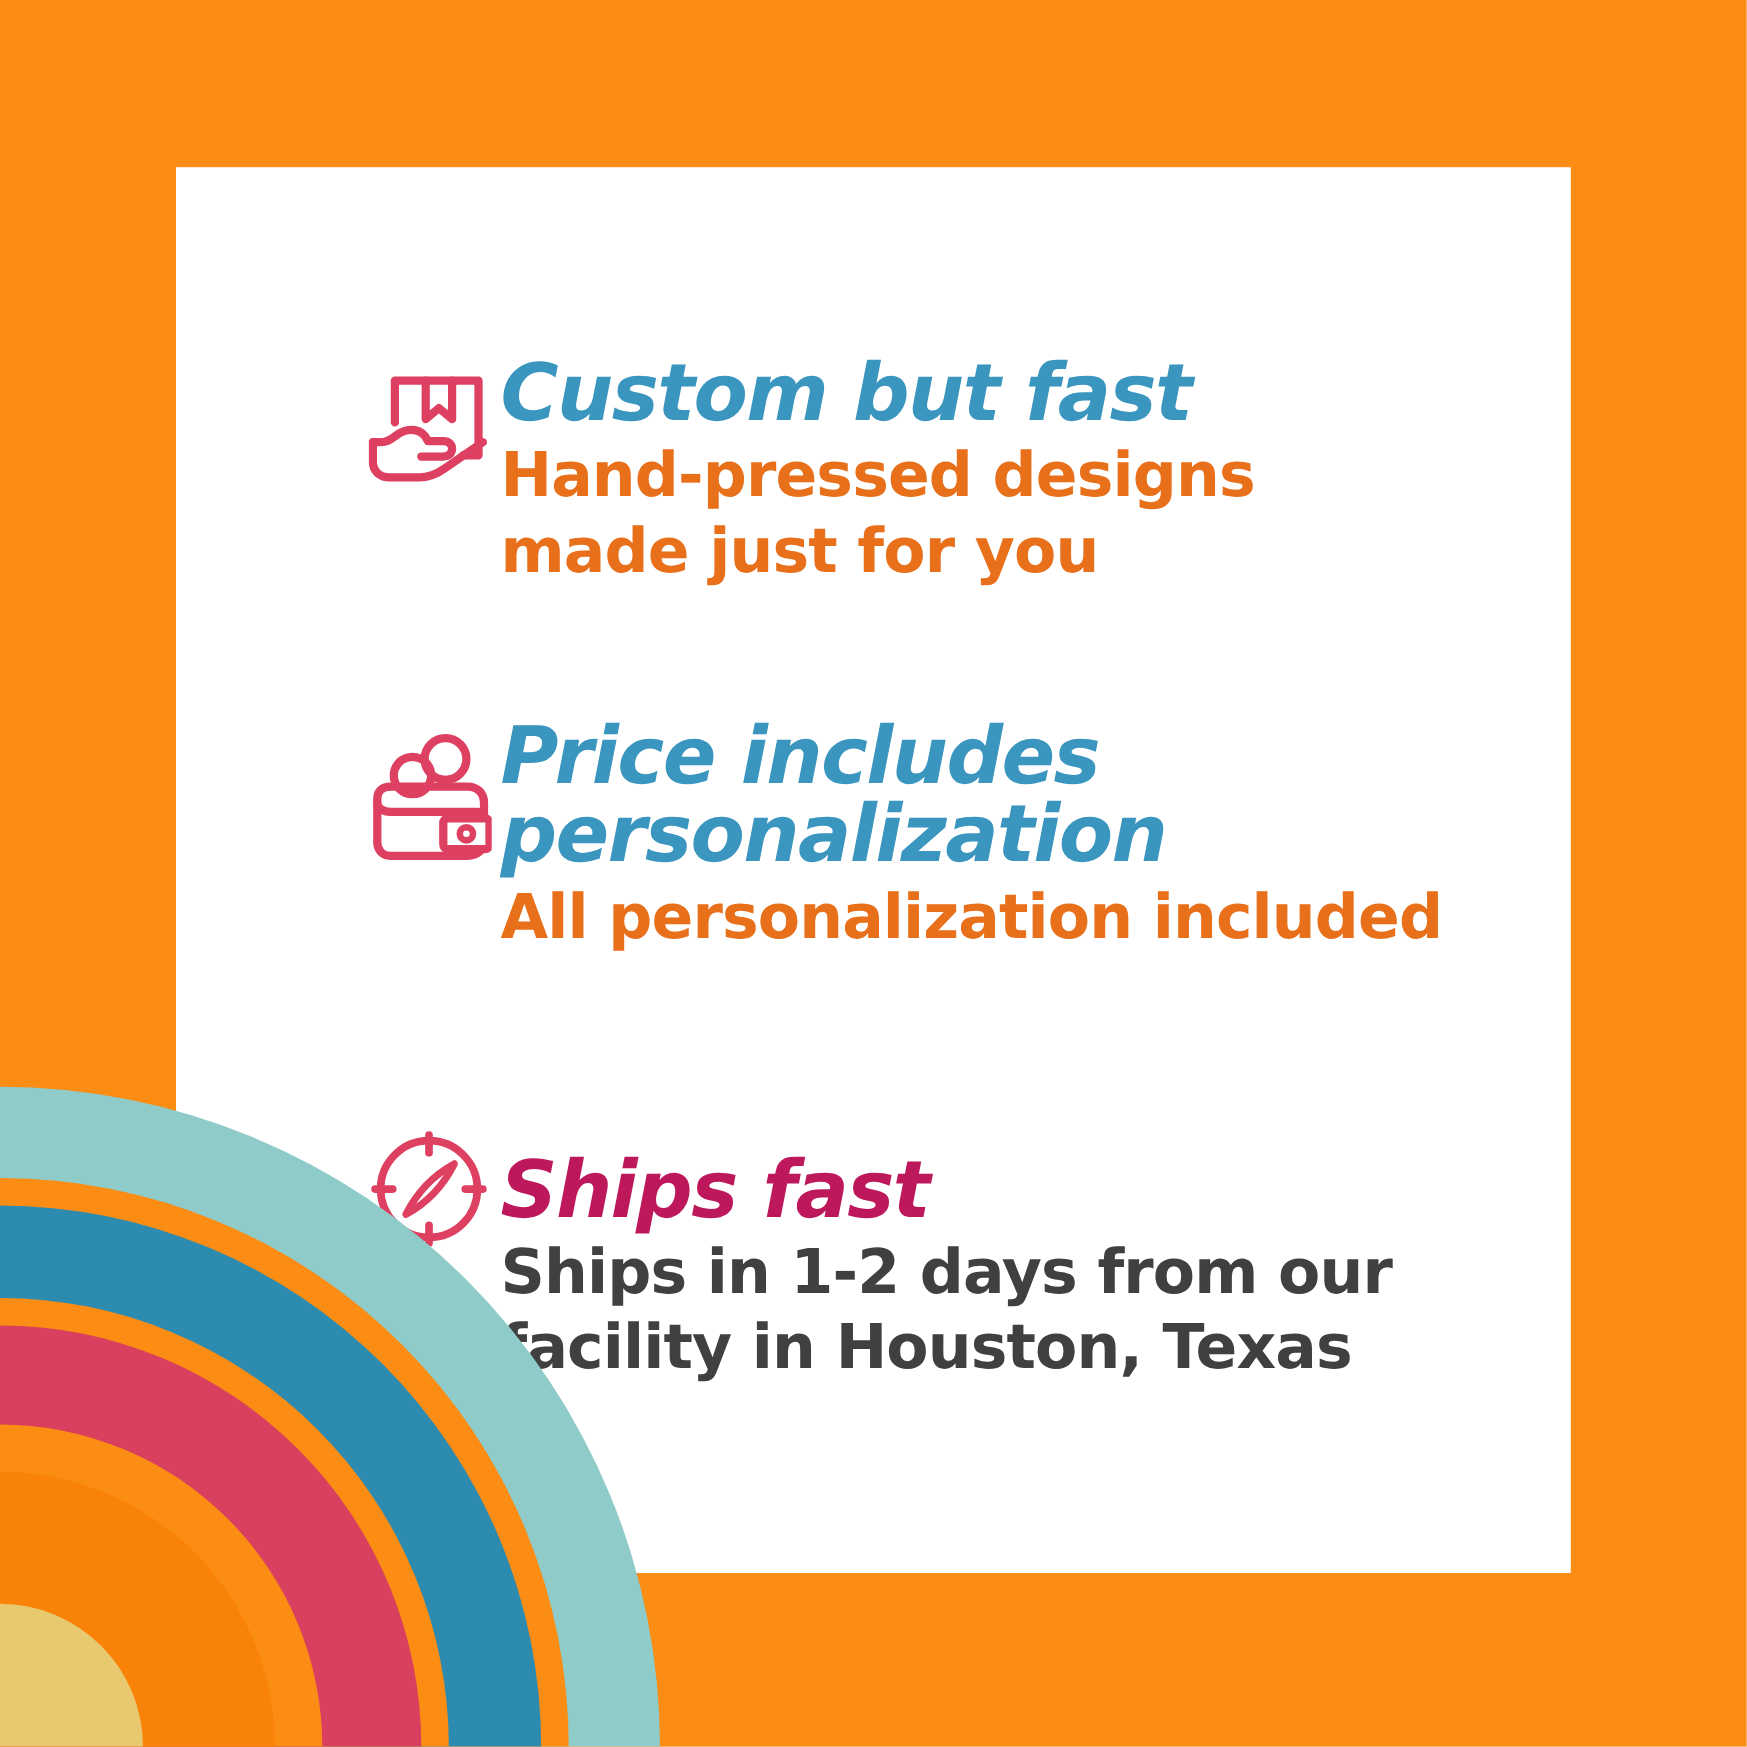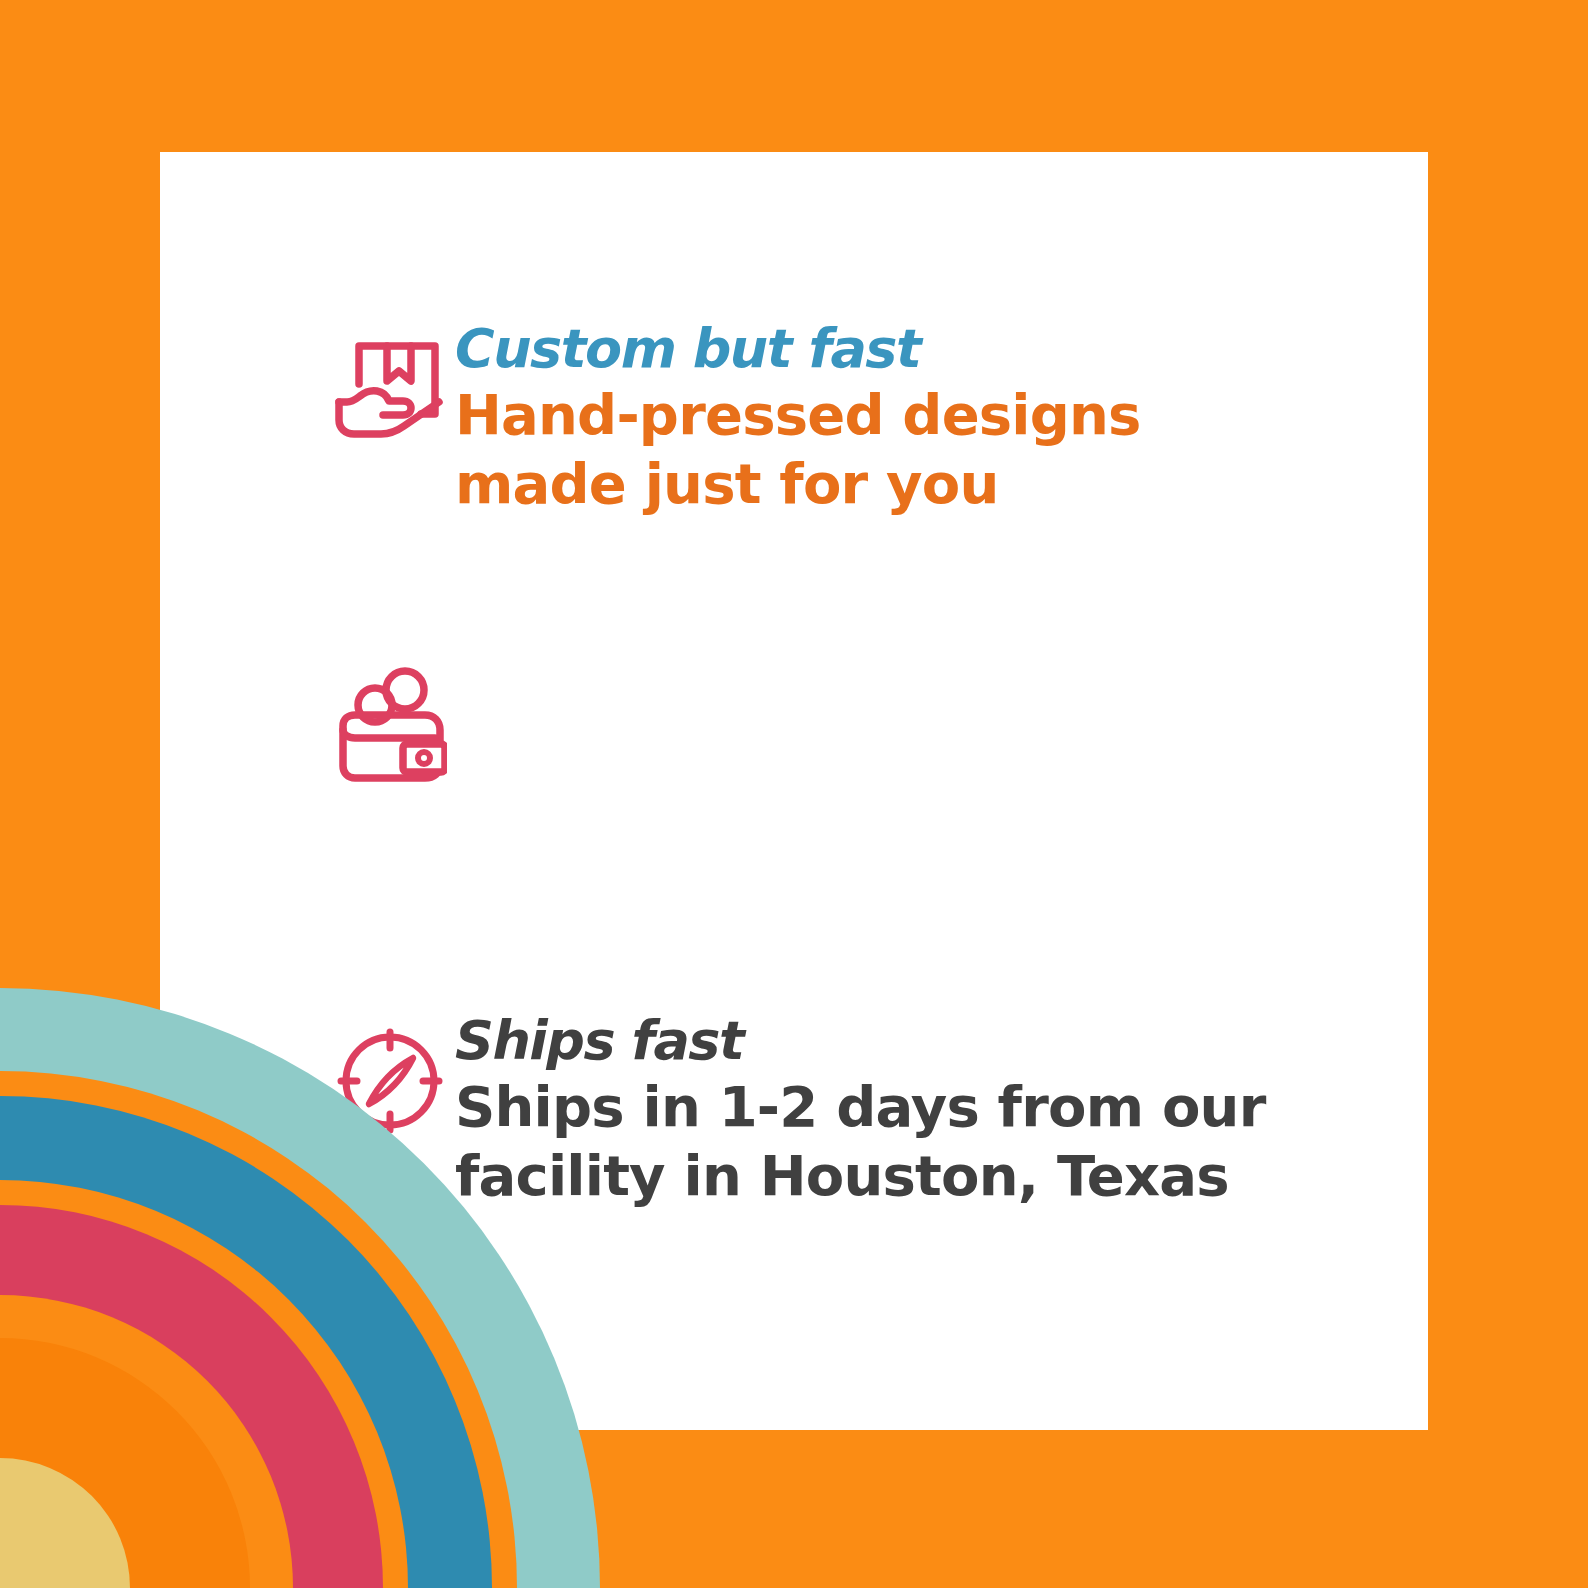--- a/index.html
+++ b/index.html
@@ -58,21 +58,21 @@
 
   .feature-text {
     flex: 1 1 auto;
   }
 
   .feature-title {
     color: #3A95BF;
     font-family: "DejaVu Sans", sans-serif;
     font-weight: bold;
     font-style: italic;
-    font-size: 54px;
+    font-size: 72px;
     line-height: 0.99;
     letter-spacing: -1.5px;
     margin: 0 0 6px 0;
     white-space: pre-line;
   }
 
   .feature-sub {
     color: #E8701A;
     font-family: "DejaVu Sans", sans-serif;
     font-weight: bold;
@@ -130,34 +130,39 @@
 
           <path d="M8 62 C8 55 13 51 20 51 H90 C99 51 105 57 105 66 V100
                    C105 109 99 114 90 114 H20 C13 114 8 109 8 102 Z" stroke="#DD4060" stroke-width="7.5" stroke-linejoin="round" fill="none"></path>
 
           <path d="M8 66 C8 70 13 74 20 74 H100" stroke="#DD4060" stroke-width="7.5" stroke-linecap="round" fill="none"></path>
 
           <rect x="68" y="80" width="42" height="28" rx="4" stroke="#DD4060" stroke-width="7.5" fill="#ffffff"></rect>
           <circle cx="89" cy="94" r="6" stroke="#DD4060" stroke-width="6" fill="none"></circle>
         </svg>
       </div>
+      <div class="feature-text">
+        <div class="feature-title" style="color: rgb(58, 149, 191);">Price includes
+personalization</div>
+        <div class="feature-sub" style="color: rgb(232, 112, 26);">All personalization included</div>
+      </div>
     </div>
 
     <div class="feature" id="feature-2">
       <div class="feature-icon">
         <svg width="110" height="110" viewBox="0 0 110 110" fill="none" aria-hidden="true">
           <circle cx="55" cy="55" r="44" stroke="#DD4060" stroke-width="7" fill="none"></circle>
 
           <path d="M55 6 V22 M55 88 V104 M6 55 H22 M88 55 H104" stroke="#DD4060" stroke-width="7" stroke-linecap="round"></path>
 
           <path d="M78 32 C70 48 56 66 34 78 C42 62 56 44 78 32 Z" stroke="#DD4060" stroke-width="6.5" stroke-linejoin="round" fill="none"></path>
         </svg>
       </div>
       <div class="feature-text">
-        <div class="feature-title" style="color: #404040;">Ships fast</div>
+        <div class="feature-title" style="color: #be185d; margin-top: 32px;">Ships fast</div>
         <div class="feature-sub" style="color: #404040;">Ships in 1-2 days from our
 facility in Houston, Texas</div>
       </div>
     </div>
 
   </div>
 
   <div id="rainbow">
     <svg viewBox="0 0 700 700" aria-hidden="true">
       <g>

